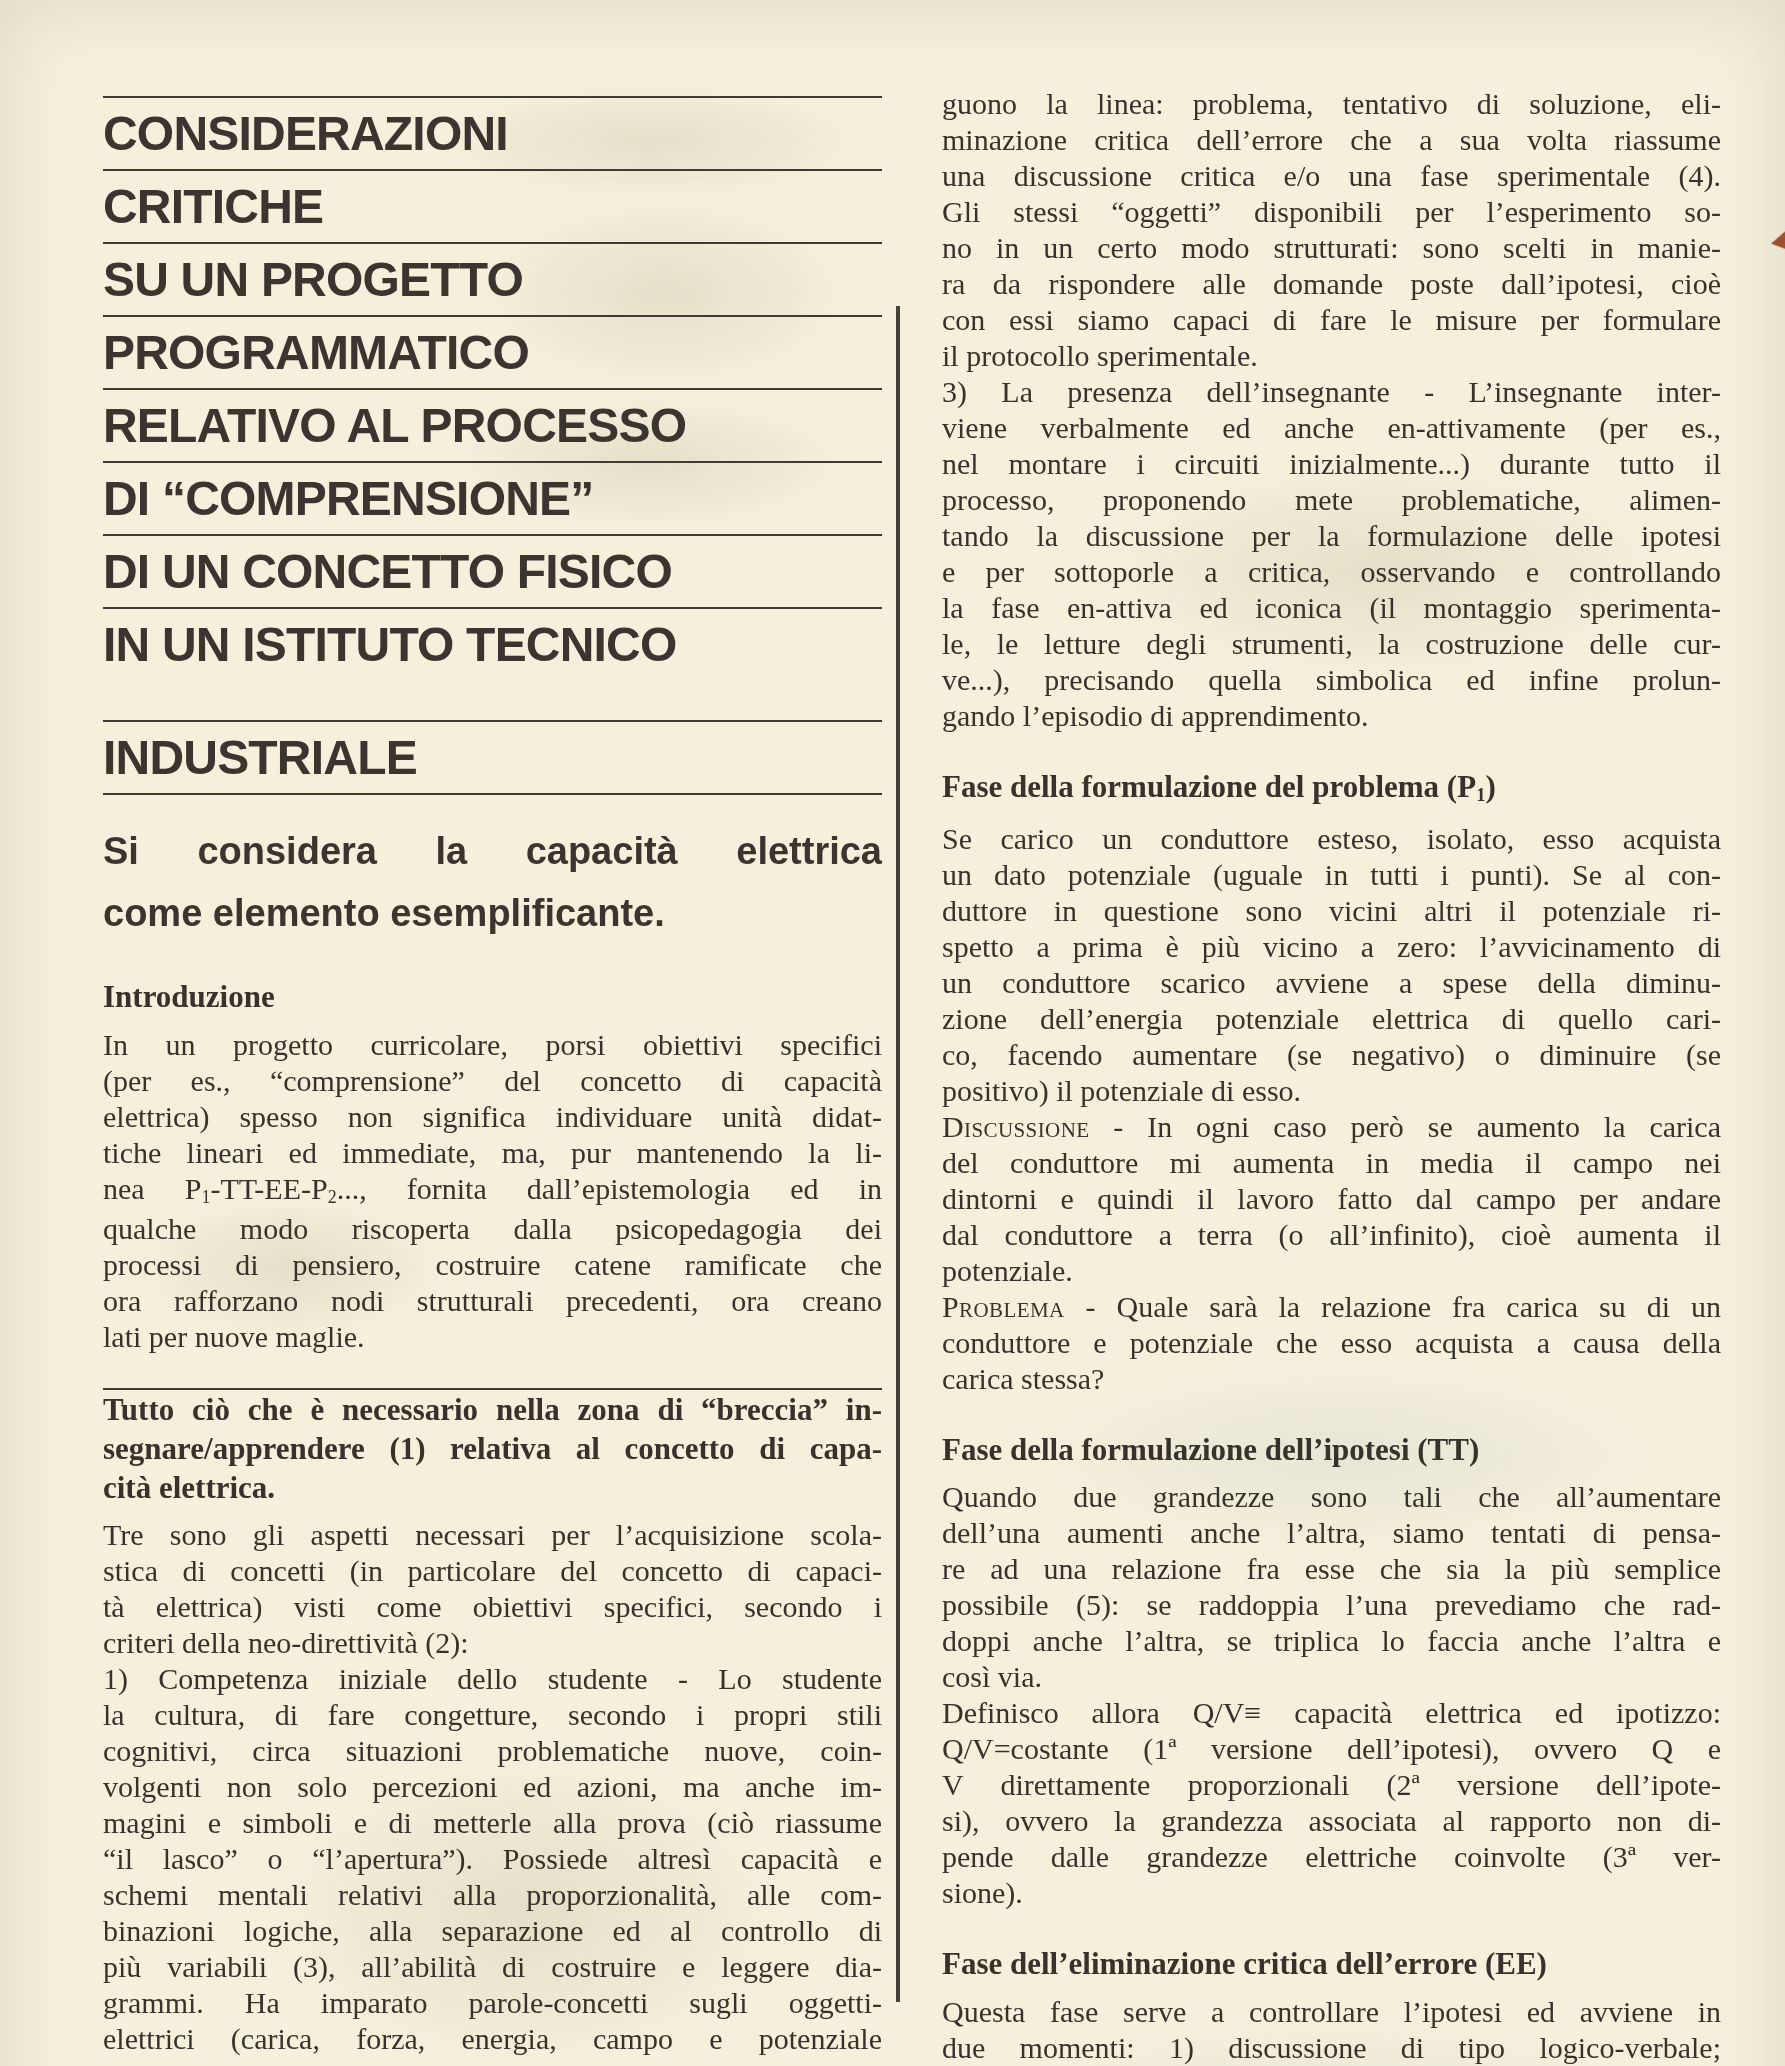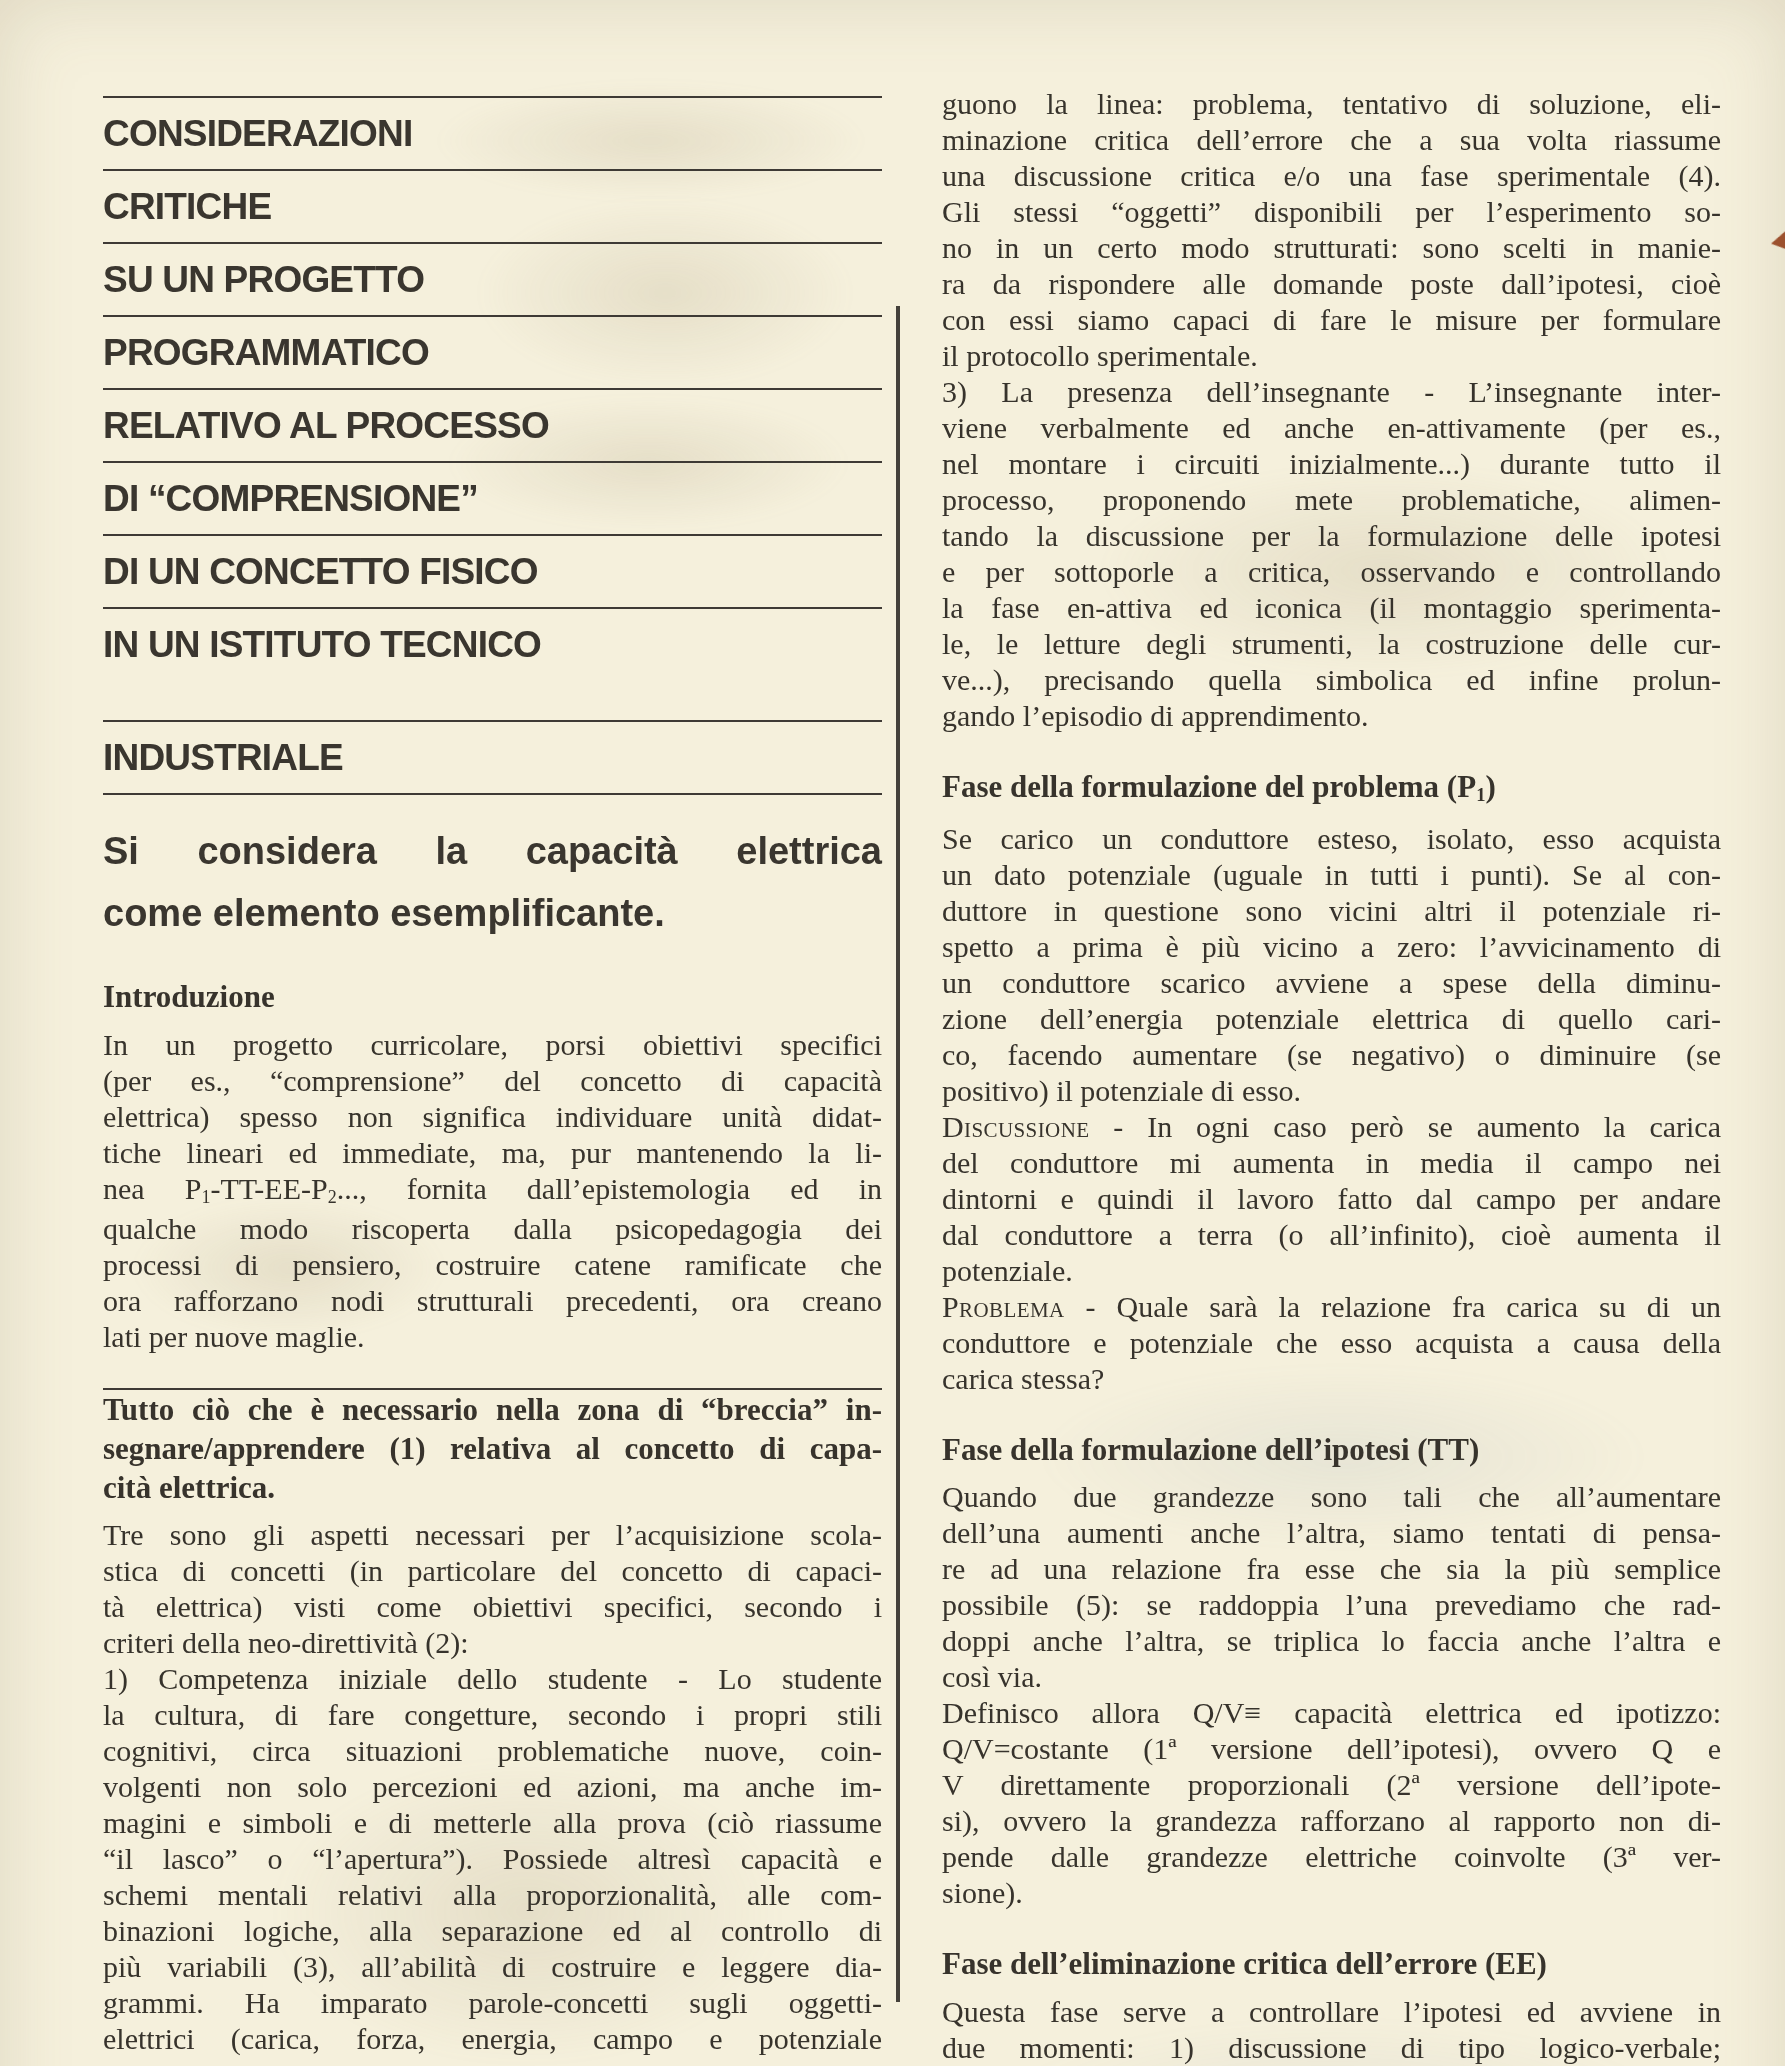--- a/index.html
+++ b/index.html
@@ -21,21 +21,21 @@
   .col{position:absolute;top:0;width:779px;}
   #col-left{left:103px;}
   #col-right{left:942px;}
 
   
   .title-block{margin-top:96px;}
   .title-line{
     border-top:2.5px solid var(--rule);
     height:71px;display:flex;align-items:center;
     font-family:"Liberation Sans", sans-serif;font-weight:700;
-    font-size:37px;letter-spacing:-0.8px;color:var(--ink2);
+    font-size:48px;letter-spacing:-0.8px;color:var(--ink2);
     white-space:nowrap;
   }
   .title-line:last-child{border-bottom:2.5px solid var(--rule);margin-top:40px;}
 
   .subtitle-block{margin-top:25px;}
   .subtitle-line{
     font-family:"Liberation Sans", sans-serif;font-weight:700;
     font-size:38px;line-height:62px;color:var(--ink2);
     text-align:justify;text-align-last:justify;
   }
@@ -199,21 +199,21 @@
         <div class="block p">
           <div class="line"><span>Quando due grandezze sono tali che all’aumentare</span></div>
           <div class="line"><span>dell’una aumenti anche l’altra, siamo tentati di pensa-</span></div>
           <div class="line"><span>re ad una relazione fra esse che sia la più semplice</span></div>
           <div class="line"><span>possibile (5): se raddoppia l’una prevediamo che rad-</span></div>
           <div class="line"><span>doppi anche l’altra, se triplica lo faccia anche l’altra e</span></div>
           <div class="line end"><span>così via.</span></div>
           <div class="line"><span>Definisco allora Q/V≡ capacità elettrica ed ipotizzo:</span></div>
           <div class="line"><span>Q/V=costante (1ª versione dell’ipotesi), ovvero Q e</span></div>
           <div class="line"><span>V direttamente proporzionali (2ª versione dell’ipote-</span></div>
-          <div class="line"><span>si), ovvero la grandezza rafforzano al rapporto non di-</span></div>
+          <div class="line"><span>si), ovvero la grandezza associata al rapporto non di-</span></div>
           <div class="line"><span>pende dalle grandezze elettriche coinvolte (3ª ver-</span></div>
           <div class="line end"><span>sione).</span></div>
         </div>
         <div class="block h">
           <div class="line end"><span>Fase dell’eliminazione critica dell’errore (EE)</span></div>
         </div>
         <div class="block p">
           <div class="line"><span>Questa fase serve a controllare l’ipotesi ed avviene in</span></div>
           <div class="line"><span>due momenti: 1) discussione di tipo logico-verbale;</span></div>
         </div>

